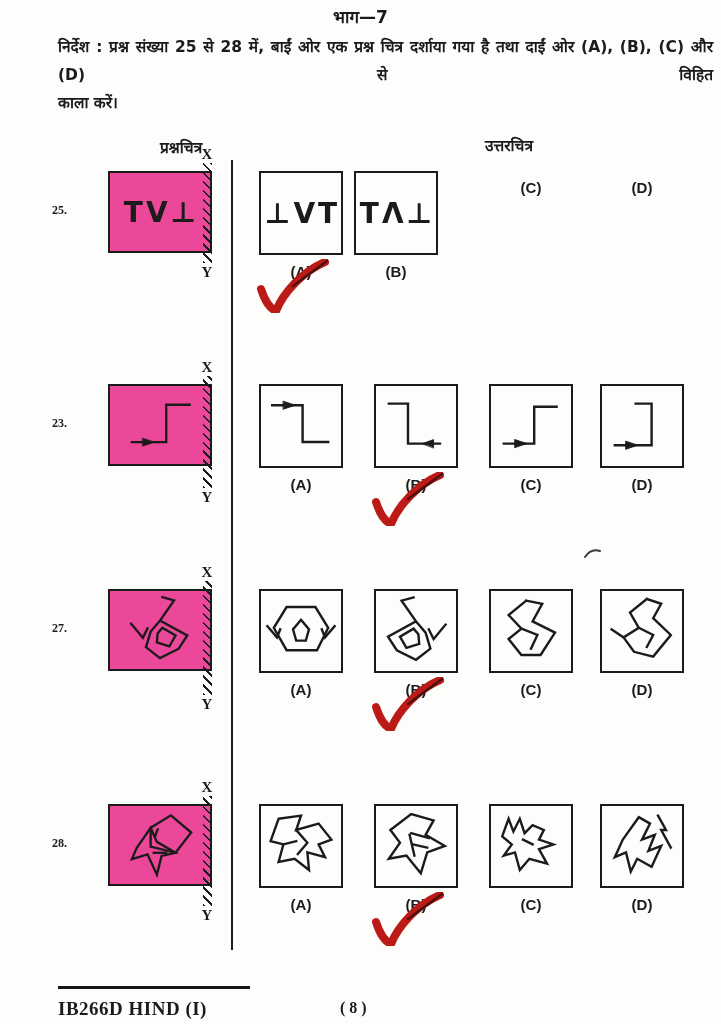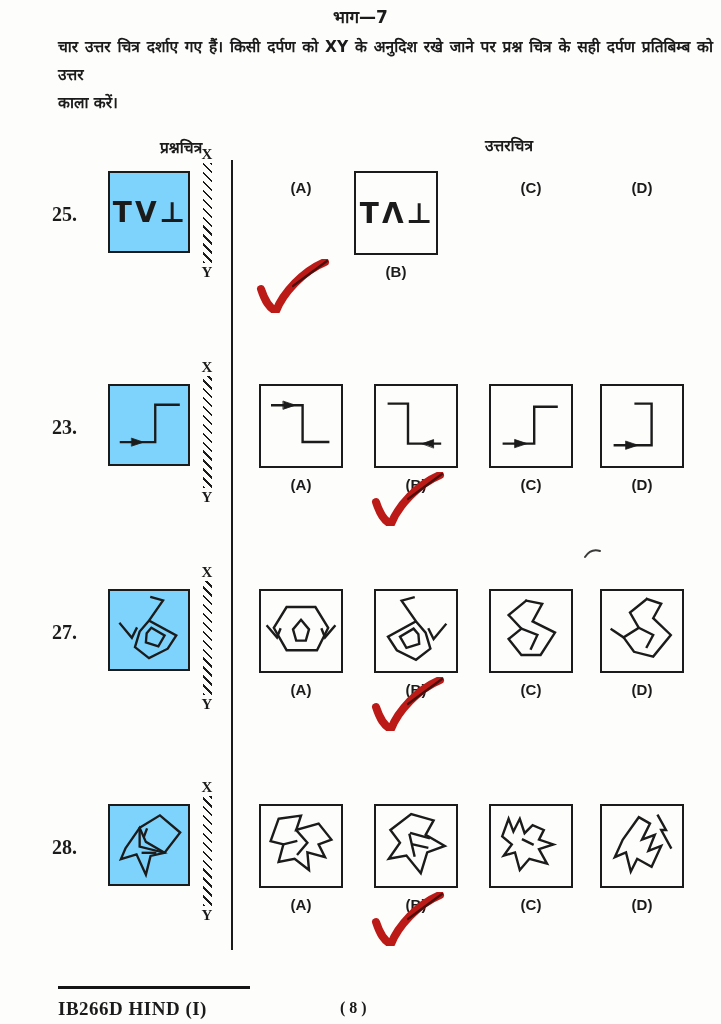--- a/index.html
+++ b/index.html
@@ -25,26 +25,26 @@
     font-family:"DejaVu Sans", sans-serif;
     margin-left:48px;
   }
   .qhead { top:136px; left:112px; }
   .ahead { top:134px; left:437px; }
   .divider {
     position:absolute; left:231px; top:160px; width:2px; height:790px; background:#1b1b1b;
   }
   .row { position:absolute; left:0; width:721px; height:200px; }
   .qnum {
-    position:absolute; left:52px; top:58px; font-size:20px; font-weight:bold;
+    position:absolute; left:52px; top:58px; font-size:12px; font-weight:bold;
     font-family:"Liberation Serif", serif;
   }
   .qbox {
-    position:absolute; left:108px; top:26px; width:82px; height:82px;
-    border:2px solid #1b1b1b; background:#7dd3fc;
+    position:absolute; left:108px; top:26px; width:104px; height:82px;
+    border:2px solid #1b1b1b; background:#ec4899;
   }
   .mirror {
     position:absolute; left:196px; top:0; width:22px;
     display:flex; flex-direction:column; align-items:center;
   }
   .axis-label {
     font-family:"Liberation Serif", serif; font-weight:bold; font-size:15px;
     height:18px; line-height:18px;
   }
   .hatch {
@@ -83,40 +83,43 @@
   }
 </style>
 </head>
 <body>
 
 <div class="page">
 
   <div class="part-title">भाग—7</div>
 
   <div class="instructions">
-    <div class="iline">चार उत्तर चित्र दर्शाए गए हैं। किसी दर्पण को XY के अनुदिश रखे जाने पर प्रश्न चित्र के सही दर्पण प्रतिबिम्ब को उत्तर</div>
+    <div class="iline">निर्देश : प्रश्न संख्या 25 से 28 में, बाईं ओर एक प्रश्न चित्र दर्शाया गया है तथा दाईं ओर (A), (B), (C) और (D) से विहित</div>
     <div class="iline last">काला करें।</div>
   </div>
 
   <div class="colhead qhead">प्रश्नचित्र</div>
   <div class="colhead ahead">उत्तरचित्र</div>
 
   <div class="divider"></div>
 
   <section class="row" style="top:145px">
     <div class="qnum">25.</div>
     <div class="qbox">
       <div class="glyphs">TV⊥</div>
     </div>
     <div class="mirror">
       <div class="axis-label">X</div>
       <div class="hatch" style="height:100px"></div>
       <div class="axis-label">Y</div>
     </div>
     <div class="opt" style="left:259px">
+      <div class="obox">
+        <div class="glyphs">⊥VT</div>
+      </div>
       <div class="olabel">(A)</div>
       <svg class="check" viewBox="0 0 80 54">
         <path class="c-main" d="M8 30 C12 42 16 49 23 52 C30 34 50 12 72 3"></path>
         <path class="c-edge" d="M40 27 L74 2"></path>
       </svg>
     </div>
     <div class="opt" style="left:354px">
       <div class="obox">
         <div class="glyphs">TΛ⊥</div>
       </div>

